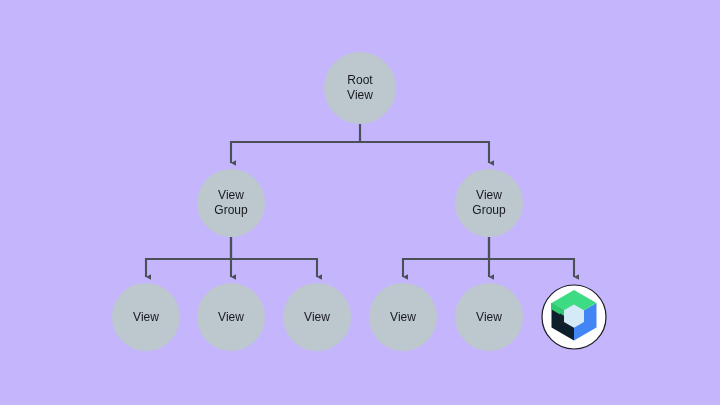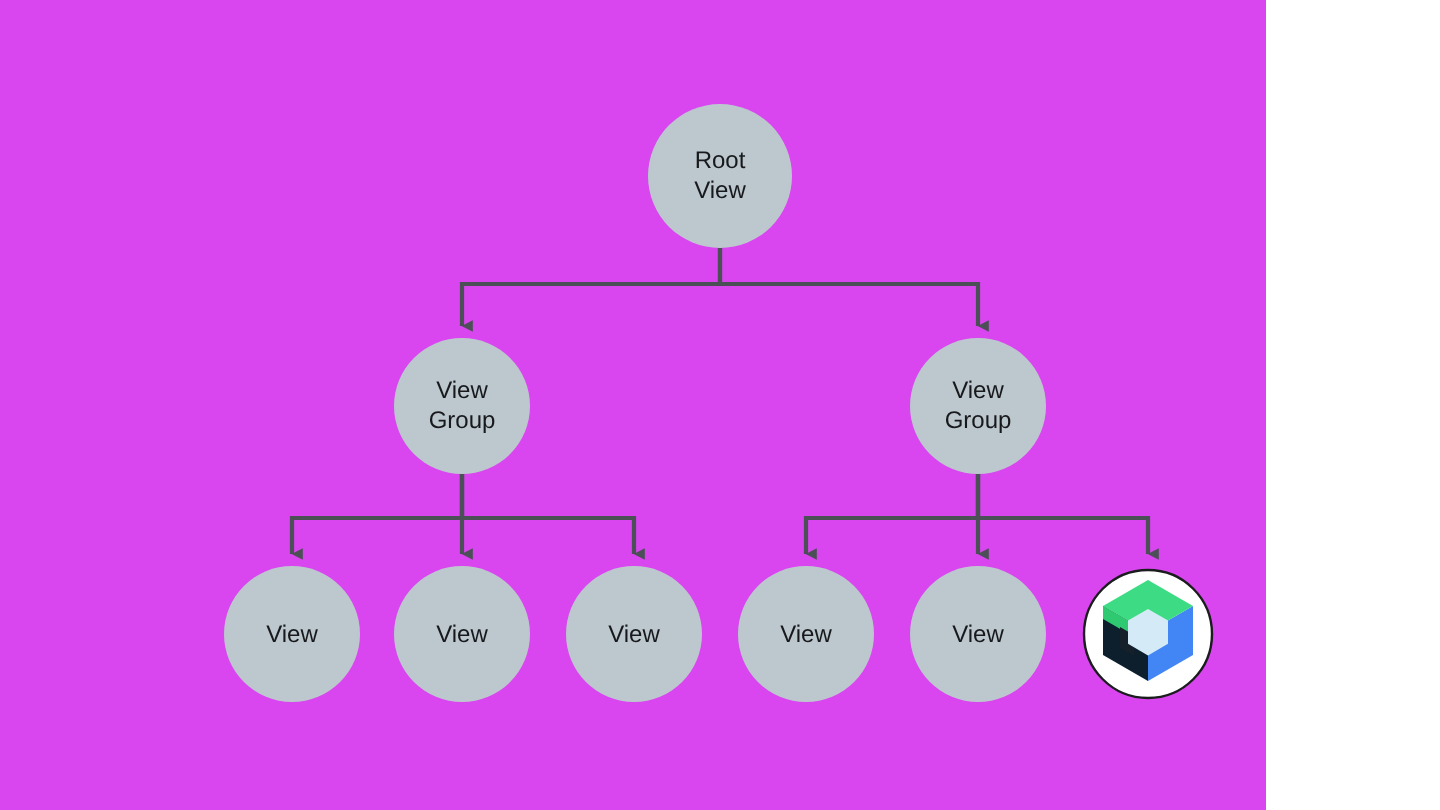--- a/index.html
+++ b/index.html
@@ -9,23 +9,23 @@
     background: #ffffff;
   }
   body {
     width: 720px;
     height: 405px;
     font-family: "Liberation Sans", sans-serif;
     overflow: hidden;
   }
   #diagram-root {
     position: relative;
-    width: 633px;
+    width: 720px;
     height: 405px;
-    background: #d946ef;
+    background: #c4b5fd;
   }
   #tree-svg {
     position: absolute;
     top: 0;
     left: 0;
     width: 720px;
     height: 405px;
     display: block;
   }
   .node-label {

